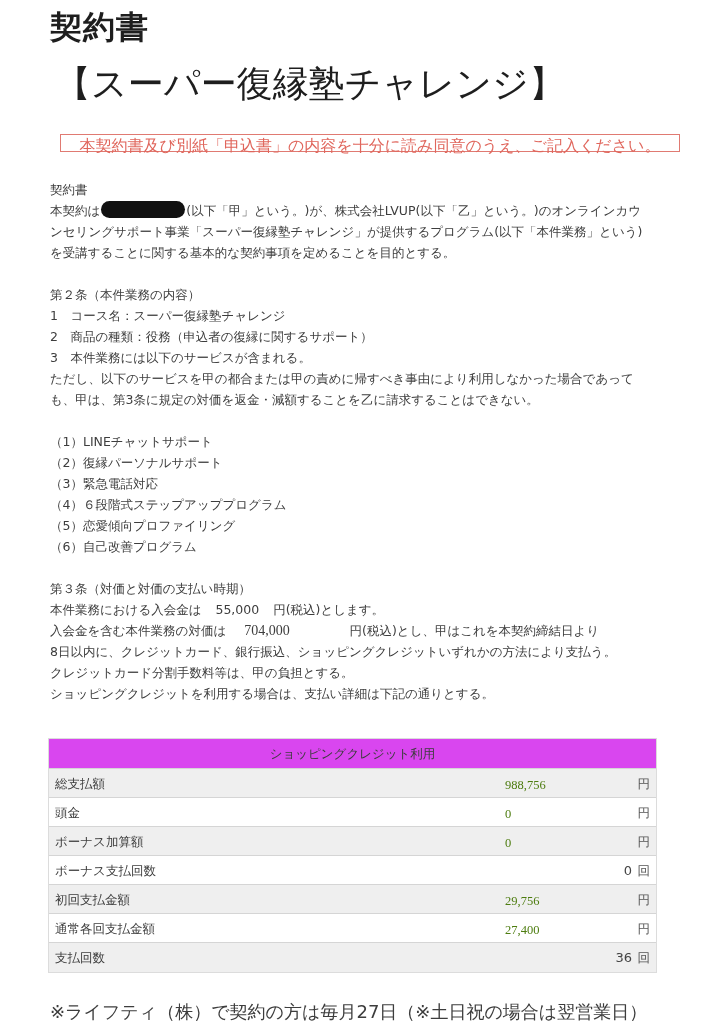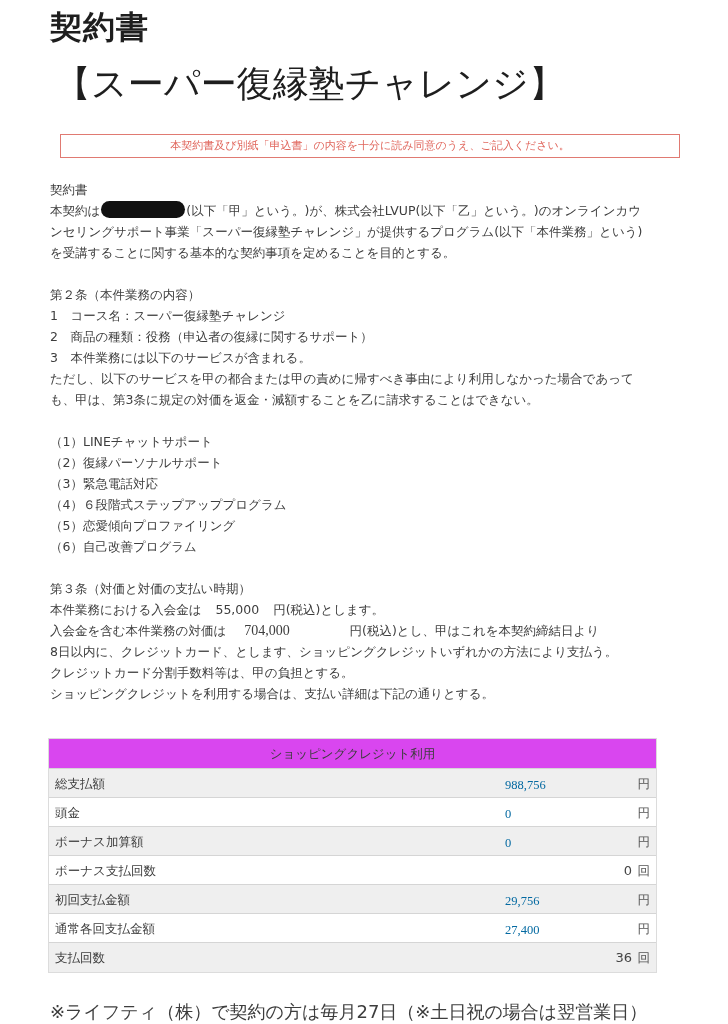--- a/index.html
+++ b/index.html
@@ -9,23 +9,23 @@
   }
   .title1 {
     position: absolute; left: 50px; top: 6px; font-size: 32px; font-weight: bold; color: #1e1e1e;
     letter-spacing: 1px;
   }
   .title2 {
     position: absolute; left: 55px; top: 60px; font-size: 36px; font-weight: normal; color: #1e1e1e;
     letter-spacing: 0px;
   }
   .notice {
-    position: absolute; left: 60px; top: 134px; width: 620px; height: 24px;
+    position: absolute; left: 60px; top: 134px; width: 620px; height: 18px;
     border: 1.5px solid #e07a72; box-sizing: border-box;
-    color: #e0665c; font-size: 11px; text-align: center; line-height: 21px;
+    color: #e0665c; font-size: 16px; text-align: center; line-height: 21px;
   }
   .body-text {
     position: absolute; left: 50px; width: 650px; font-size: 12.5px; line-height: 21px; color: #3d3d3d;
   }
   .line { white-space: nowrap; height: 21px; }
   .redact {
     display: inline-block; width: 84px; height: 17px; background: #111; border-radius: 9px;
     vertical-align: -3px; margin: 0 1px;
   }
   .num { font-family: "Liberation Serif", serif; font-size: 14px; }
@@ -37,21 +37,21 @@
   .thead {
     height: 29px; line-height: 29px; text-align: center; background: #d946ef;
     border-bottom: 1px solid #d5d5d5;
   }
   .trow {
     height: 29px; position: relative; border-bottom: 1px solid #d5d5d5; box-sizing: border-box;
   }
   .trow:last-child { border-bottom: none; }
   .trow.shade { background: #efefef; }
   .trow .label { position: absolute; left: 6px; top: 0; line-height: 29px; }
-  .trow .val { position: absolute; left: 456px; top: 2px; line-height: 29px; font-family: "Liberation Serif", serif; font-size: 12.5px; color: #0369a1; }
+  .trow .val { position: absolute; left: 456px; top: 2px; line-height: 29px; font-family: "Liberation Serif", serif; font-size: 12.5px; color: #4d7c0f; }
   .trow .val-right { position: absolute; right: 24px; top: 0; line-height: 29px; font-size: 13px; color: #444; }
   .trow .unit { position: absolute; right: 6px; top: 0; line-height: 29px; color: #555; }
   .footnote { position: absolute; left: 50px; top: 1000px; font-size: 18px; color: #3d3d3d; white-space: nowrap; }
 </style>
 </head>
 <body>
 
 <div class="title1">契約書</div>
 <div class="title2">【スーパー復縁塾チャレンジ】</div>
 <div class="notice">本契約書及び別紙「申込書」の内容を十分に読み同意のうえ、ご記入ください。</div>
@@ -86,21 +86,21 @@
     <span style="display:inline-block;width:6px;"></span>
     <span>円(税込)とします。</span>
   </div>
   <div class="line">
     <span>入会金を含む本件業務の対価は</span>
     <span style="display:inline-block;width:10px;"></span>
     <span class="num">704,000</span>
     <span style="display:inline-block;width:52px;"></span>
     <span>円(税込)とし、甲はこれを本契約締結日より</span>
   </div>
-  <div class="line">8日以内に、クレジットカード、とします、ショッピングクレジットいずれかの方法により支払う。</div>
+  <div class="line">8日以内に、クレジットカード、銀行振込、ショッピングクレジットいずれかの方法により支払う。</div>
   <div class="line">クレジットカード分割手数料等は、甲の負担とする。</div>
   <div class="line">ショッピングクレジットを利用する場合は、支払い詳細は下記の通りとする。</div>
 </div>
 
 <div class="table">
   <div class="thead">ショッピングクレジット利用</div>
 
   <div class="trow shade">
     <span class="label">総支払額</span>
     <span class="val">988,756</span>

